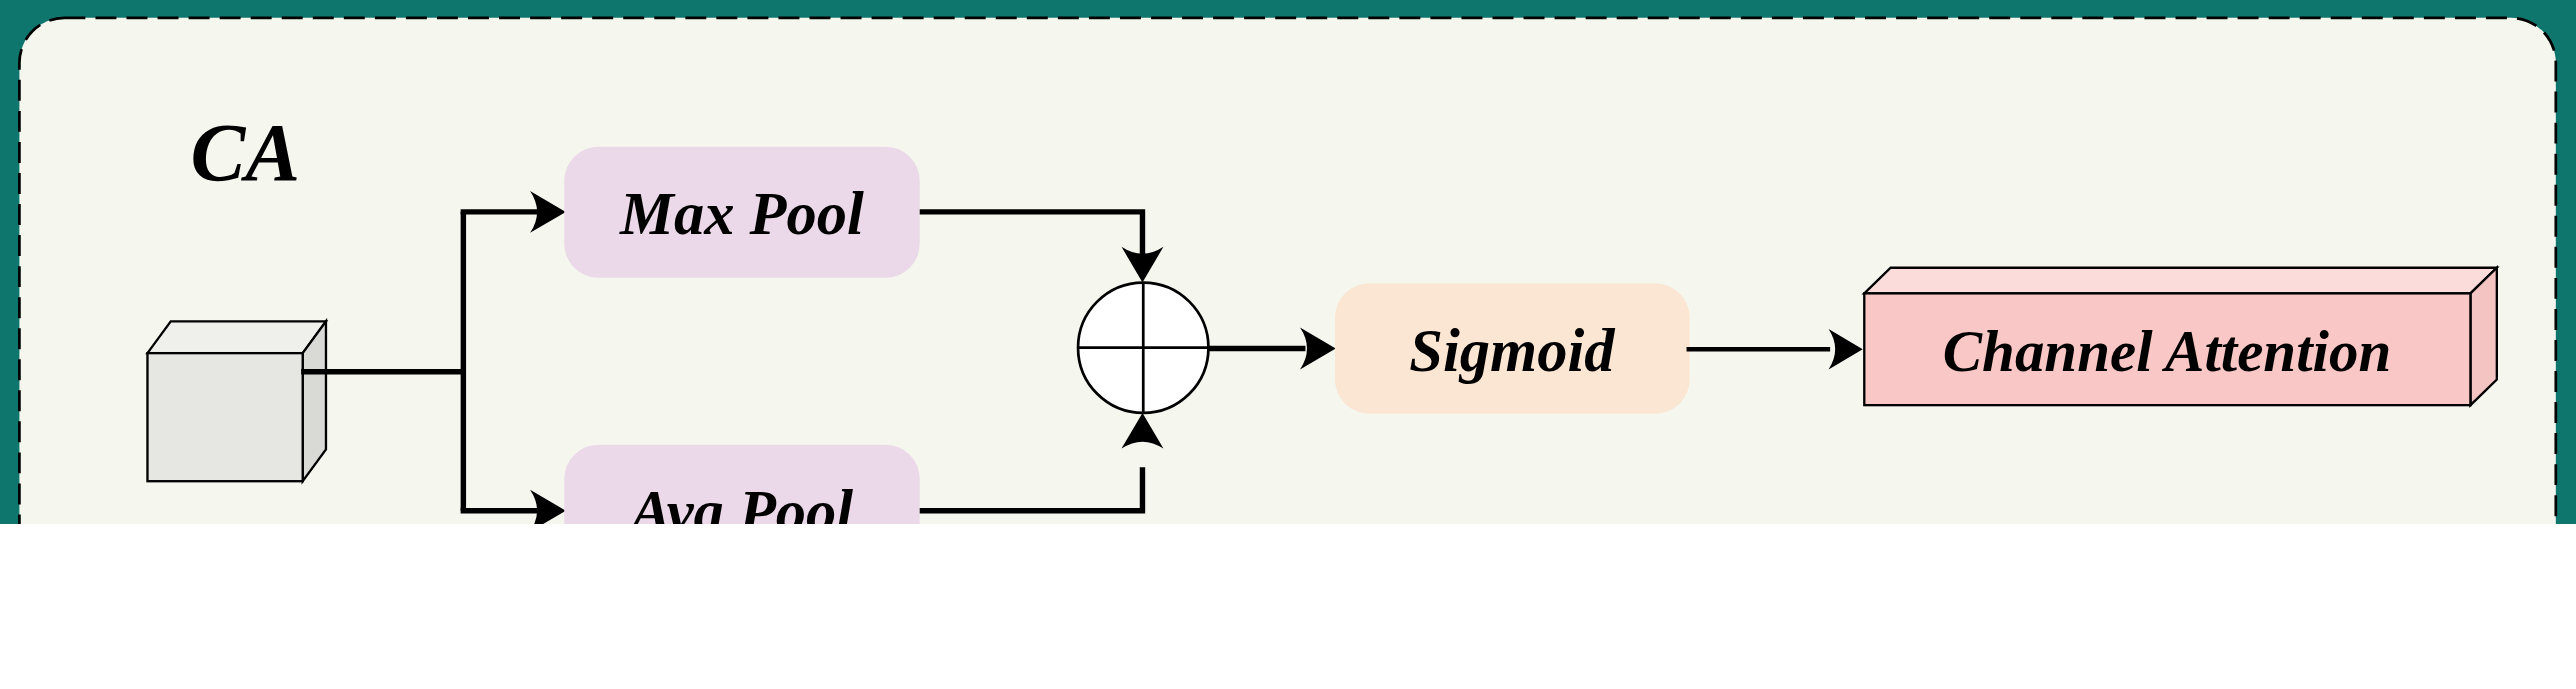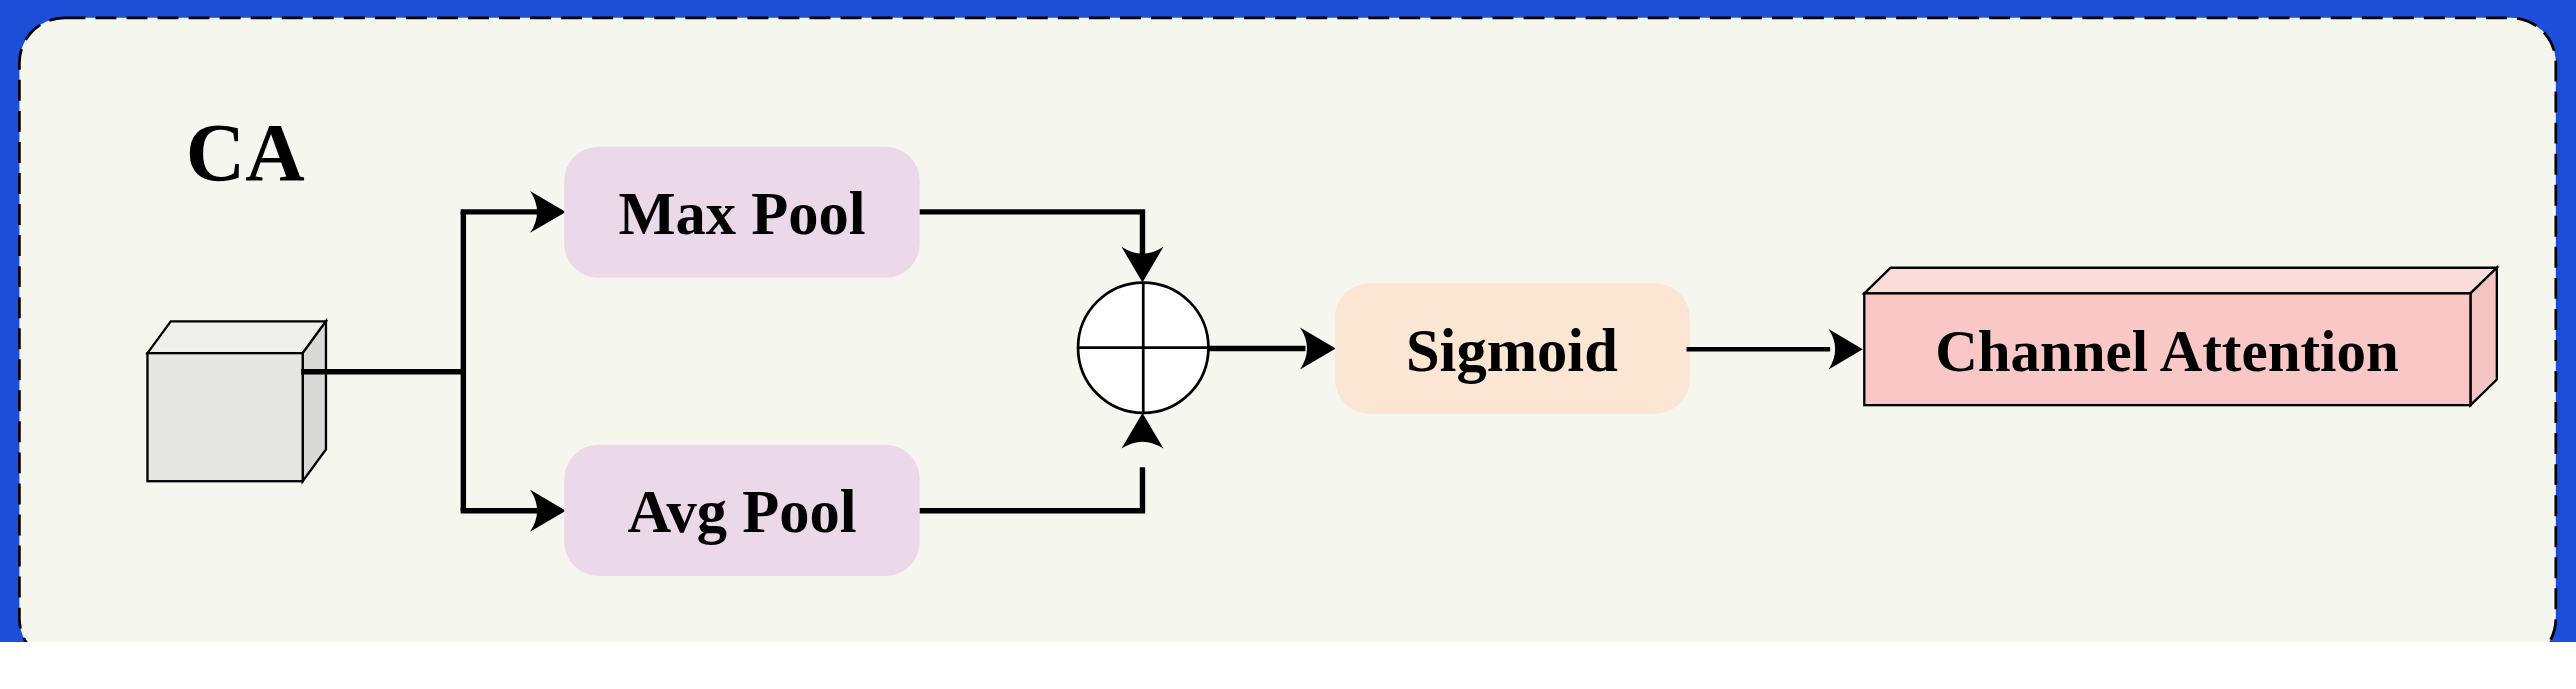--- a/index.html
+++ b/index.html
@@ -2,23 +2,24 @@
 <html style="font-size:12.4px"><head>
 <meta charset="utf-8">
 <style>
   html, body {
     margin: 0;
     padding: 0;
     background: #ffffff;
   }
   .diagram-wrap {
     width: 2576px;
-    height: 642px;
-    background: #1d4ed8;
+    height: 524px;
+    background: #0f766e;
     overflow: hidden;
+    font-style: italic;
   }
   svg {
     display: block;
     width: 2576px;
     height: 690px;
   }
   text {
     font-family: "Liberation Serif", "DejaVu Serif", serif;
     font-weight: bold;
     fill: #000000;

